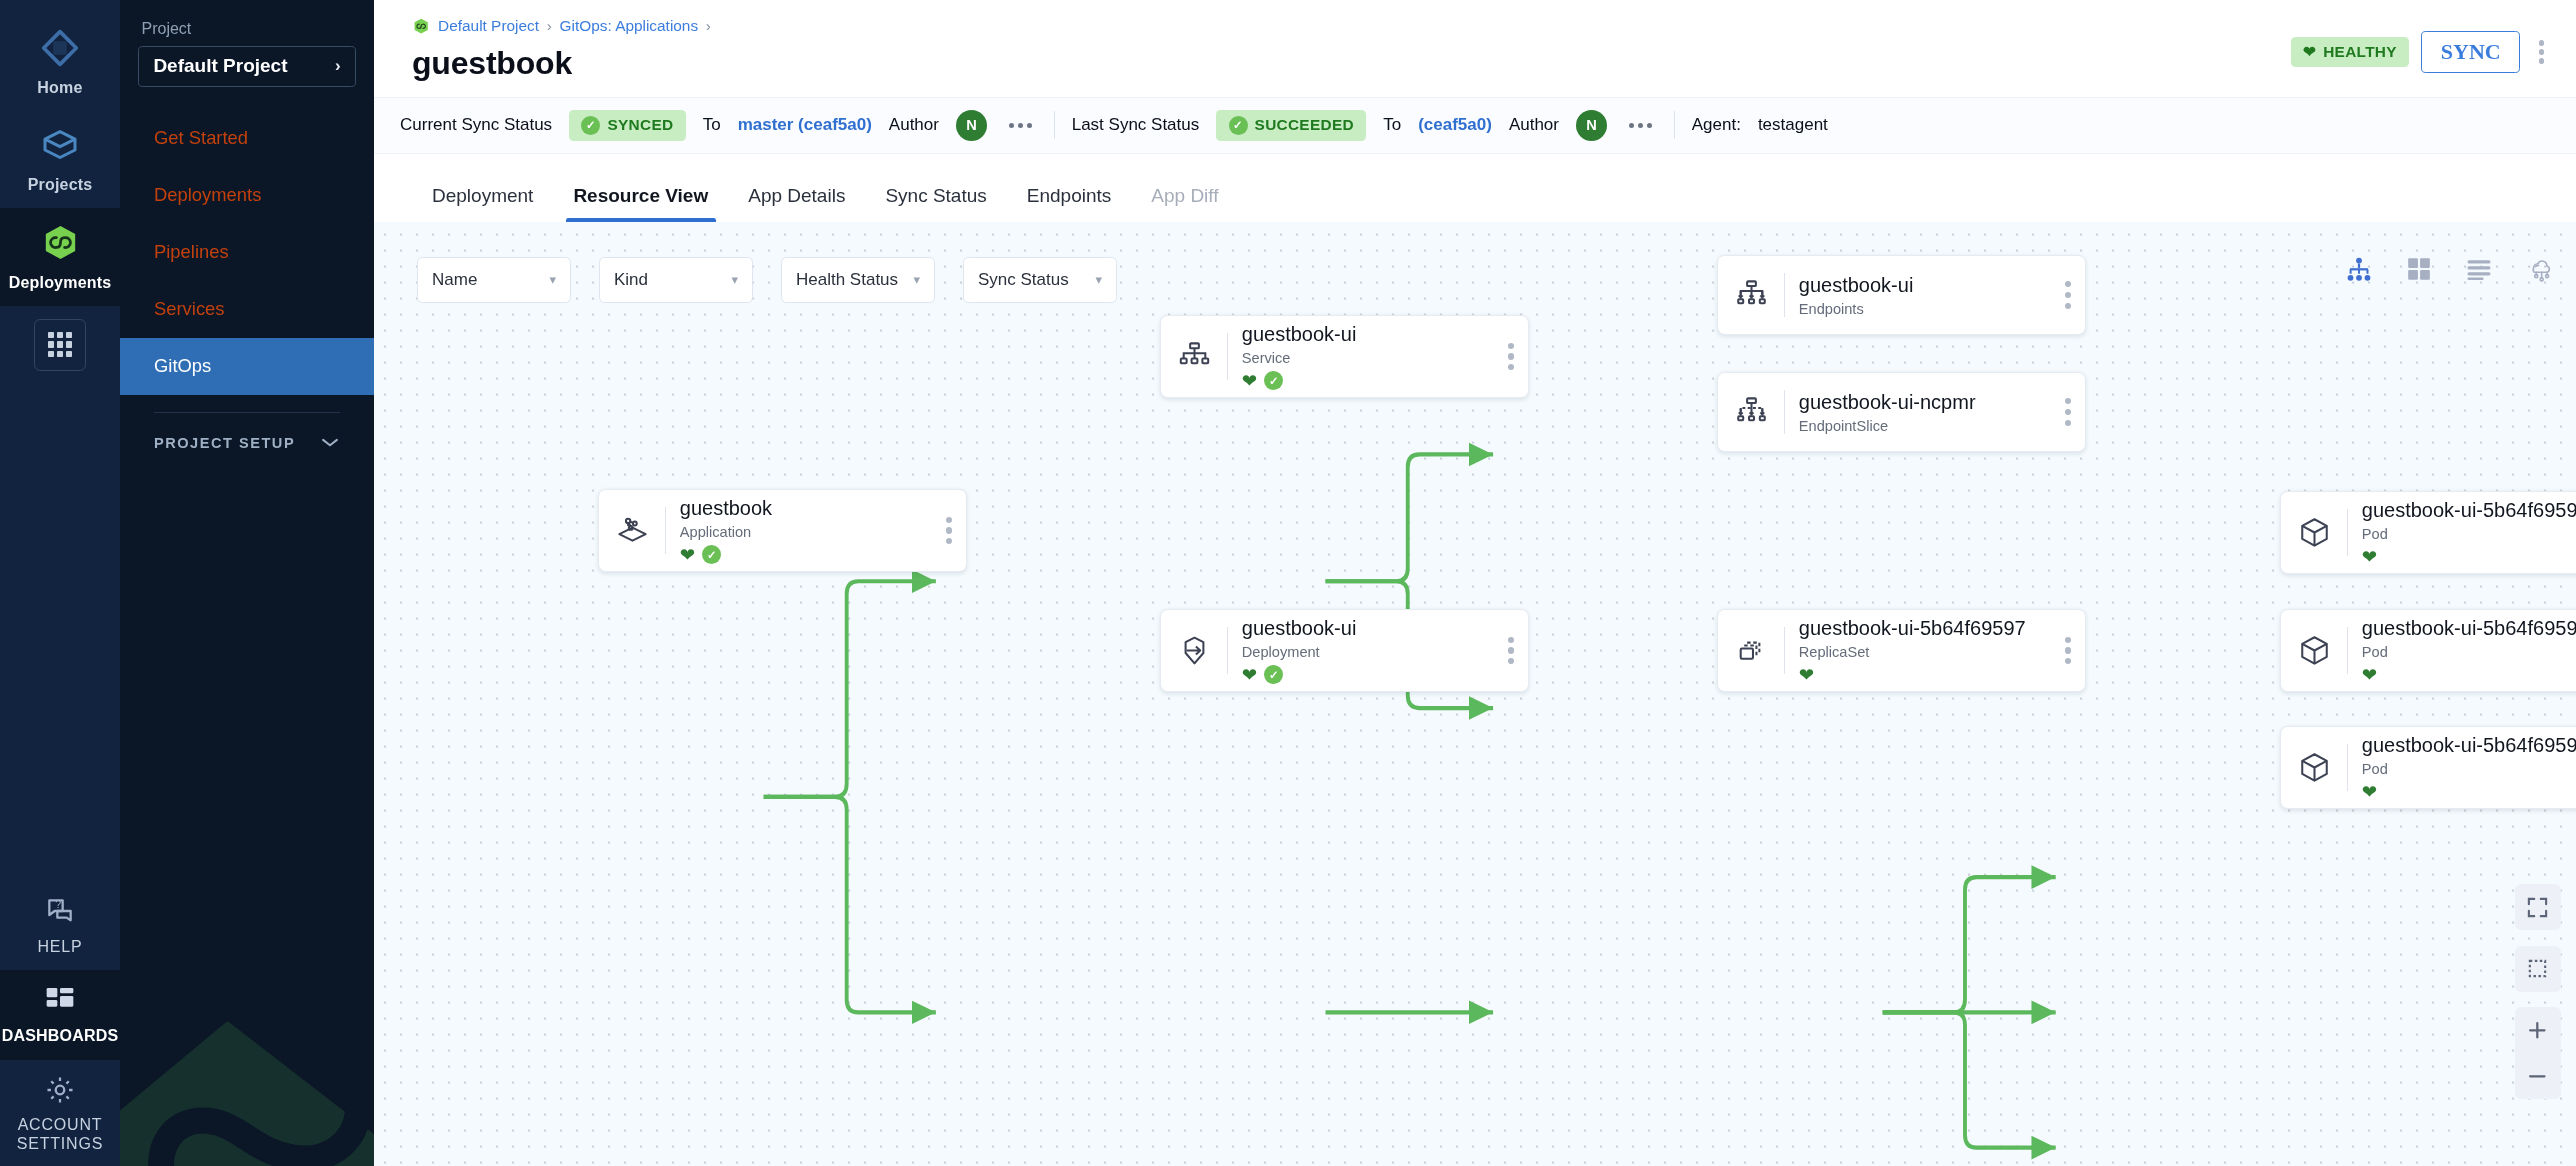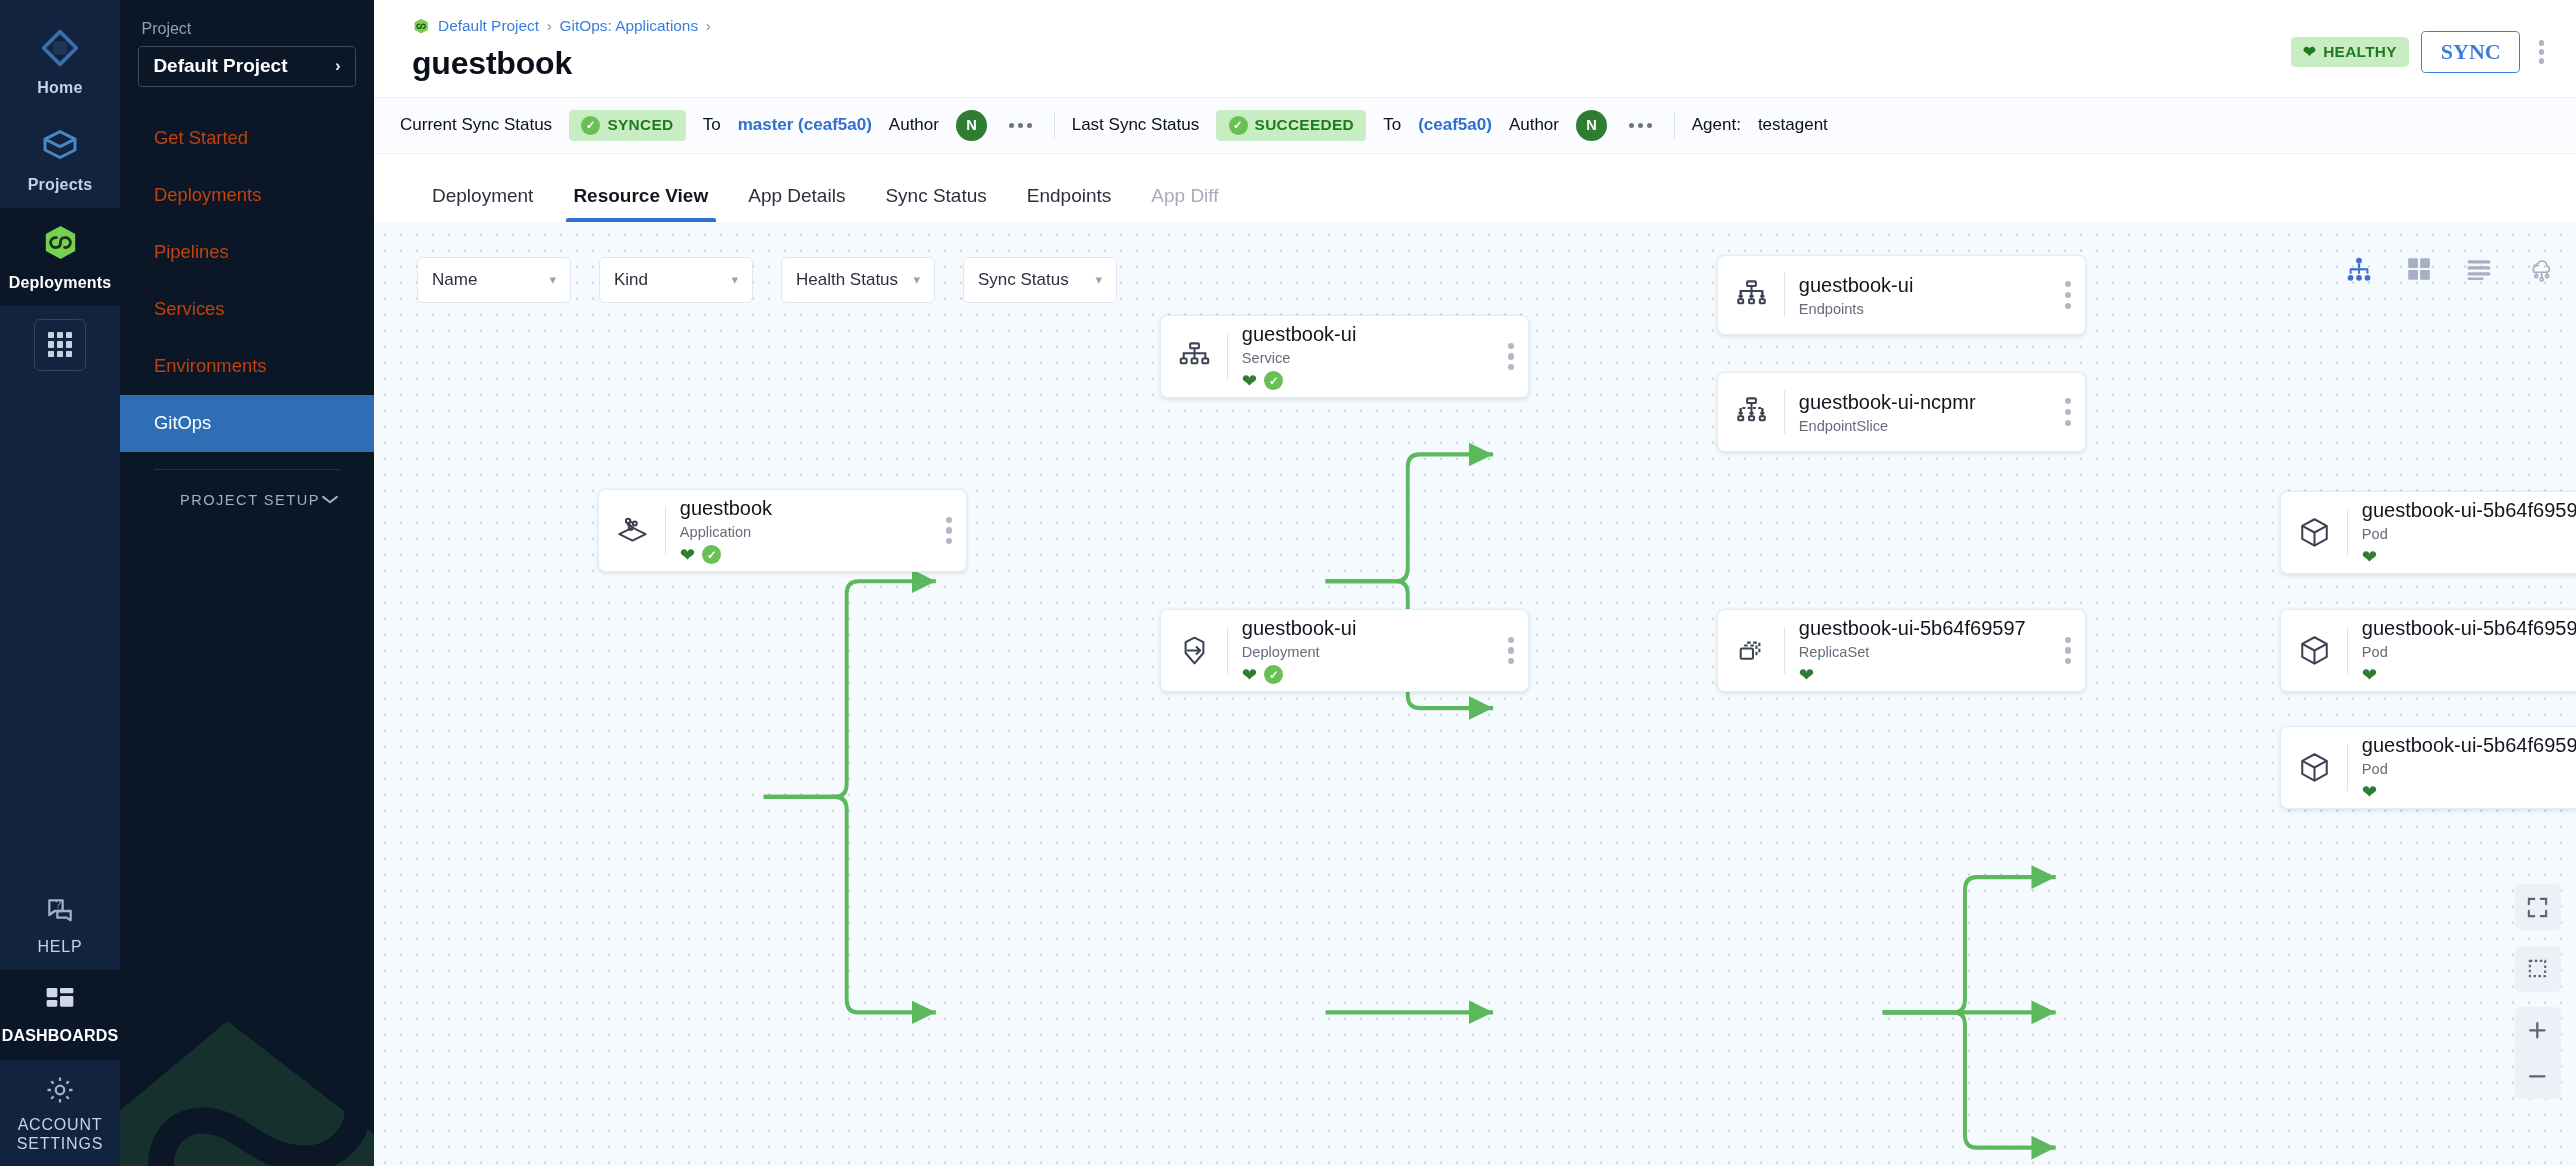--- a/index.html
+++ b/index.html
@@ -49,22 +49,22 @@
   }
   .project-pill .chev { font-size: 17px; font-weight: 700; color: #e6edf5; }
   .nav2-items { margin-top: 23px; }
   .nav2-item {
     height: 57px; display: flex; align-items: center; padding: 0 34px;
     color: #c2410c; font-size: 18.4px; cursor: pointer;
   }
   .nav2-item.active { background: #2f6db5; color: #ffffff; }
   .nav2-sep { height: 0.8px; background: #233249; margin: 17px 34px 0; }
   .nav2-section {
-    height: 61px; display: flex; align-items: center; justify-content: flex-end;
-    padding: 0 34px; color: #9fb0c4; font-size: 14.6px; letter-spacing: 1.5px; font-weight: 400; cursor: pointer;
+    height: 61px; display: flex; align-items: center; justify-content: space-between;
+    padding: 0 34px; color: #9fb0c4; font-size: 14.6px; letter-spacing: 1.5px; font-weight: 700; cursor: pointer;
   }
   .nav2-deco { position: absolute; left: 0; bottom: -46px; width: 261px; height: 384px; z-index: 1; opacity: 1; }
 
   
   .main { flex: 1 1 auto; height: 1167px; display: flex; flex-direction: column; background: #fff; min-width: 0; }
 
   .topbar { padding: 17px 31px 0 38px; position: relative; }
   .crumbs { display: flex; align-items: center; gap: 7.7px; font-size: 15.4px; }
   .crumbs .leaf { width: 18.4px; height: 18.4px; flex: 0 0 18.4px; }
   .crumbs a { color: #3b7ddd; text-decoration: none; cursor: pointer; }
@@ -263,23 +263,20 @@
             <span>Get Started</span>
           </div>
         <div class="nav2-item">
             <span>Deployments</span>
           </div>
         <div class="nav2-item">
             <span>Pipelines</span>
           </div>
         <div class="nav2-item">
             <span>Services</span>
-          </div>
-        <div class="nav2-item">
-            <span>Environments</span>
           </div>
         <div class="nav2-item active">
             <span>GitOps</span>
           </div>
       </div>
       <div class="nav2-sep"></div>
       <div class="nav2-section">
         <span>PROJECT SETUP</span>
         <span>
           <svg width="20" height="12.3" viewBox="0 0 26 16" fill="none" stroke="#9fb0c4" stroke-width="2.6" stroke-linecap="round">

